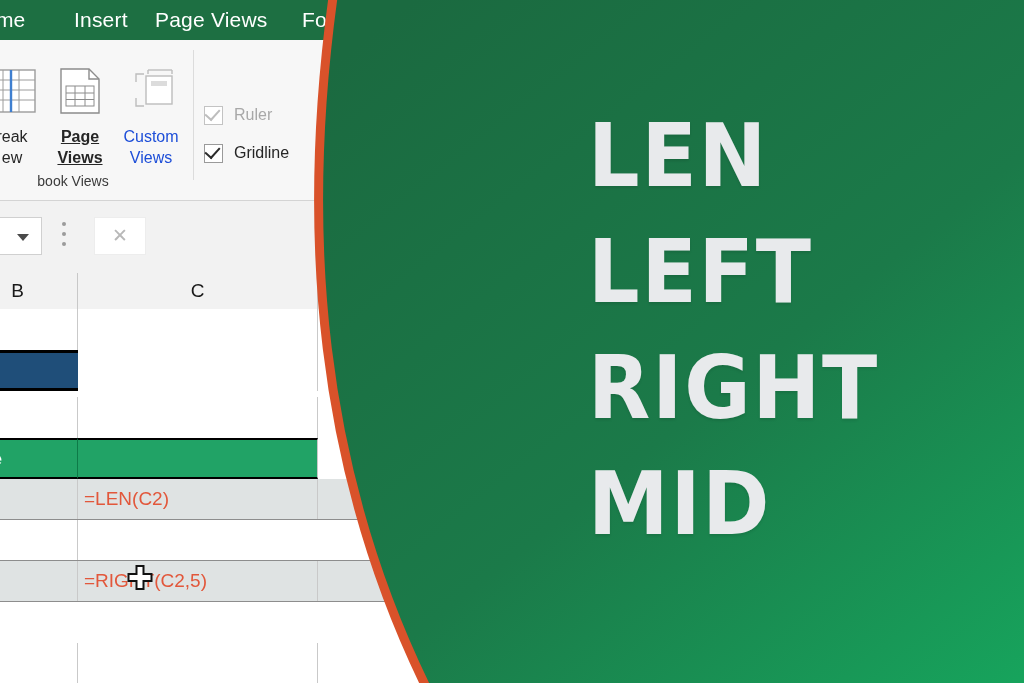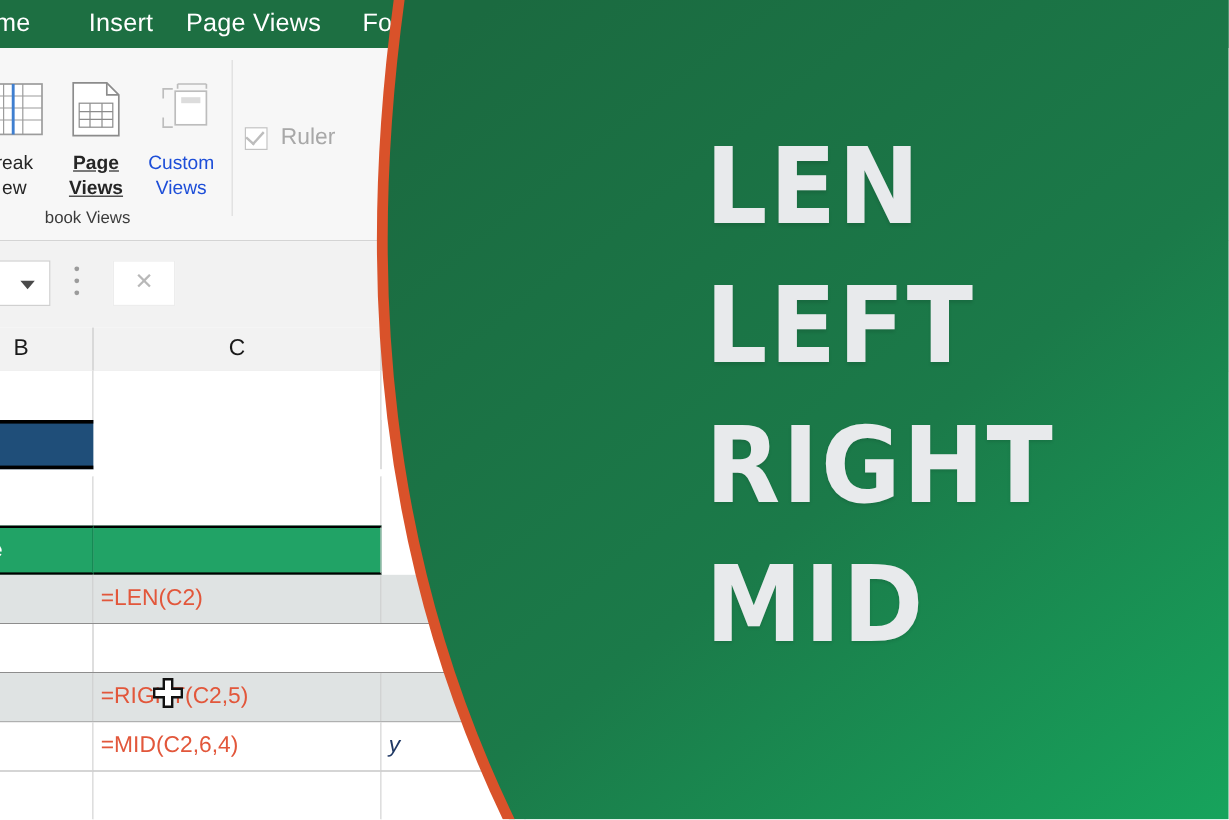--- a/index.html
+++ b/index.html
@@ -99,21 +99,21 @@
   .chk-box.dim { border-color: #c3c3c3; }
   .chk-mark {
     position: absolute;
     left: 3px; top: -1px;
     width: 7px; height: 12px;
     border: solid #2b2b2b;
     border-width: 0 2px 2px 0;
     transform: rotate(42deg);
   }
   .chk-box.dim .chk-mark { border-color: #bdbdbd; }
-  .chk-lbl { font-size: 19px; color: #262626; white-space: nowrap; }
+  .chk-lbl { font-size: 16px; color: #262626; white-space: nowrap; }
   .chk-lbl.dim { color: #a8a8a8; }
 
   
   .fbar {
     position: absolute;
     left: 0; top: 201px;
     width: 1024px; height: 72px;
     background: #f2f2f2;
   }
   .namebox {
@@ -379,20 +379,26 @@
 
       <div class="grp-sep"></div>
 
       <div class="checks">
         <div class="chk-row">
           <div class="chk-box dim">
             <span class="chk-mark"></span>
           </div>
           <span class="chk-lbl dim">Ruler</span>
         </div>
+        <div class="chk-row">
+          <div class="chk-box">
+            <span class="chk-mark"></span>
+          </div>
+          <span class="chk-lbl">Gridline</span>
+        </div>
       </div>
     </div>
 
     <div class="fbar">
       <div class="namebox">
         <span class="namebox-arrow"></span>
       </div>
       <div class="dots">
           <i></i>
           <i></i>
@@ -443,25 +449,20 @@
         <div class="cell cell-b"></div>
         <div class="cell cell-d"></div>
       </div>
 
       <div class="row shade bordered" style="top:252px;">
         <div class="cell cell-b">nt</div>
         <div class="cell cell-c formula">=RIGHT(C2,5)</div>
         <div class="cell cell-d"></div>
       </div>
 
-      <div class="row plain bordered" style="top:293px;">
-        <div class="cell cell-b"></div>
-        <div class="cell cell-c formula">=MID(C2,6,4)</div>
-        <div class="cell cell-d val-txt">y</div>
-      </div>
 
       <div class="row plain" style="top:334px;">
         <div class="cell cell-b"></div>
         <div class="cell cell-c"></div>
         <div class="cell cell-d"></div>
       </div>
     </div>
 
     <div class="cursor">
       <svg width="26" height="26" viewBox="0 0 26 26">

